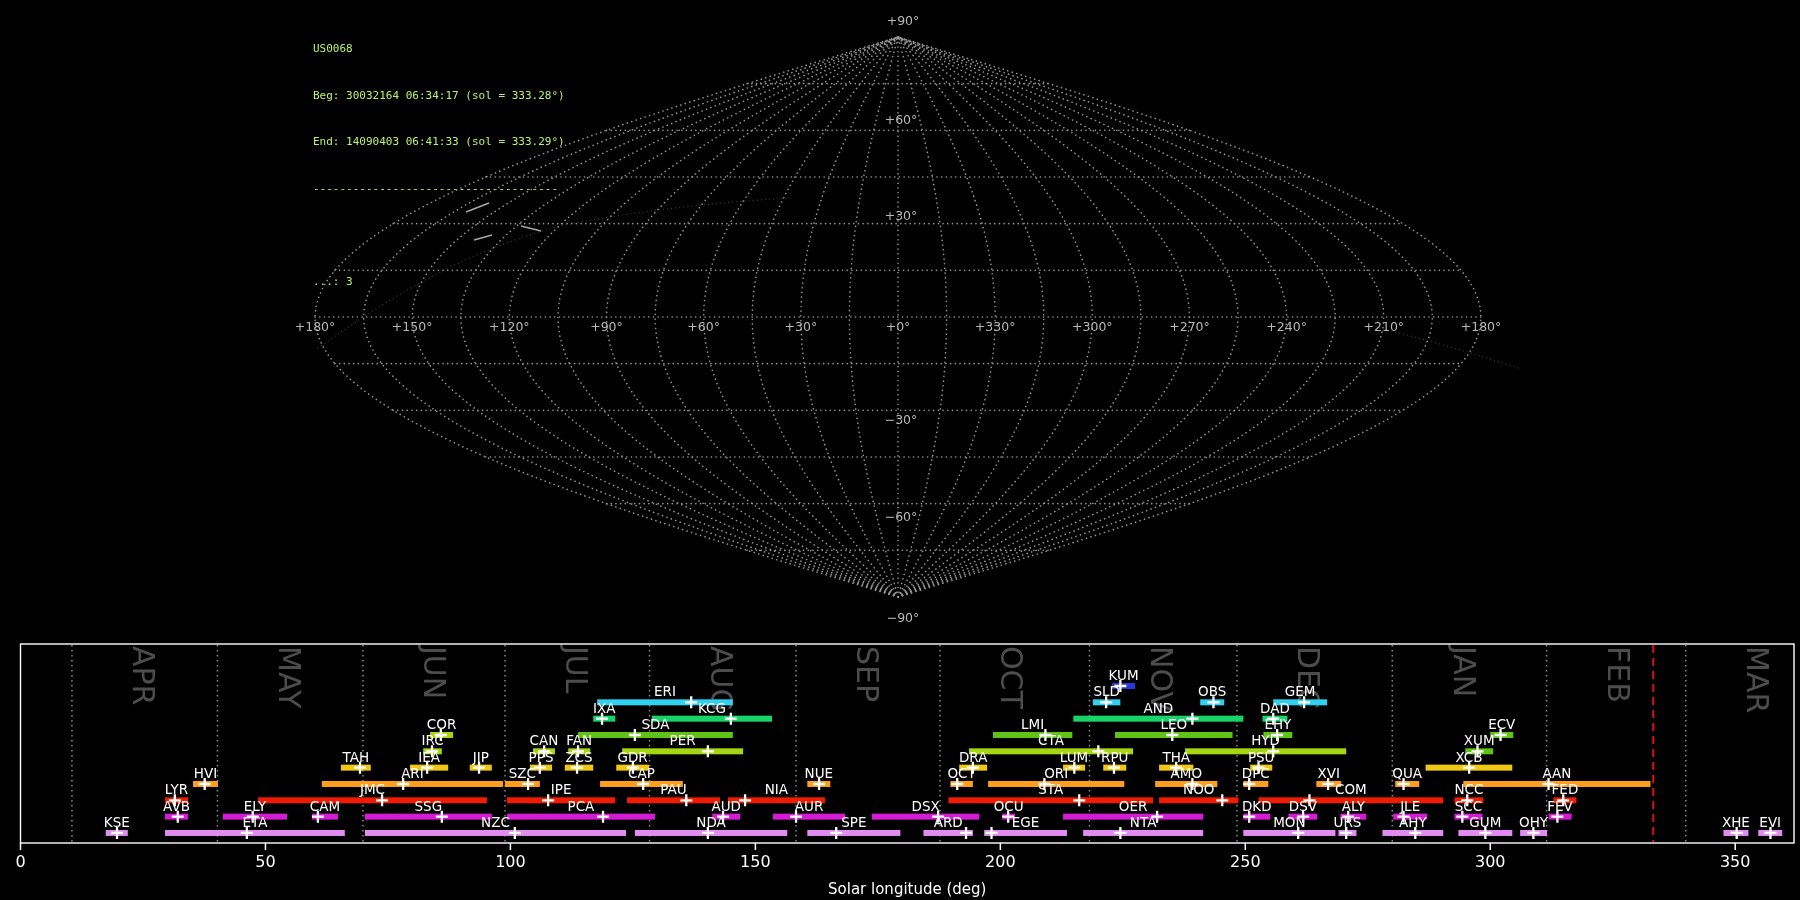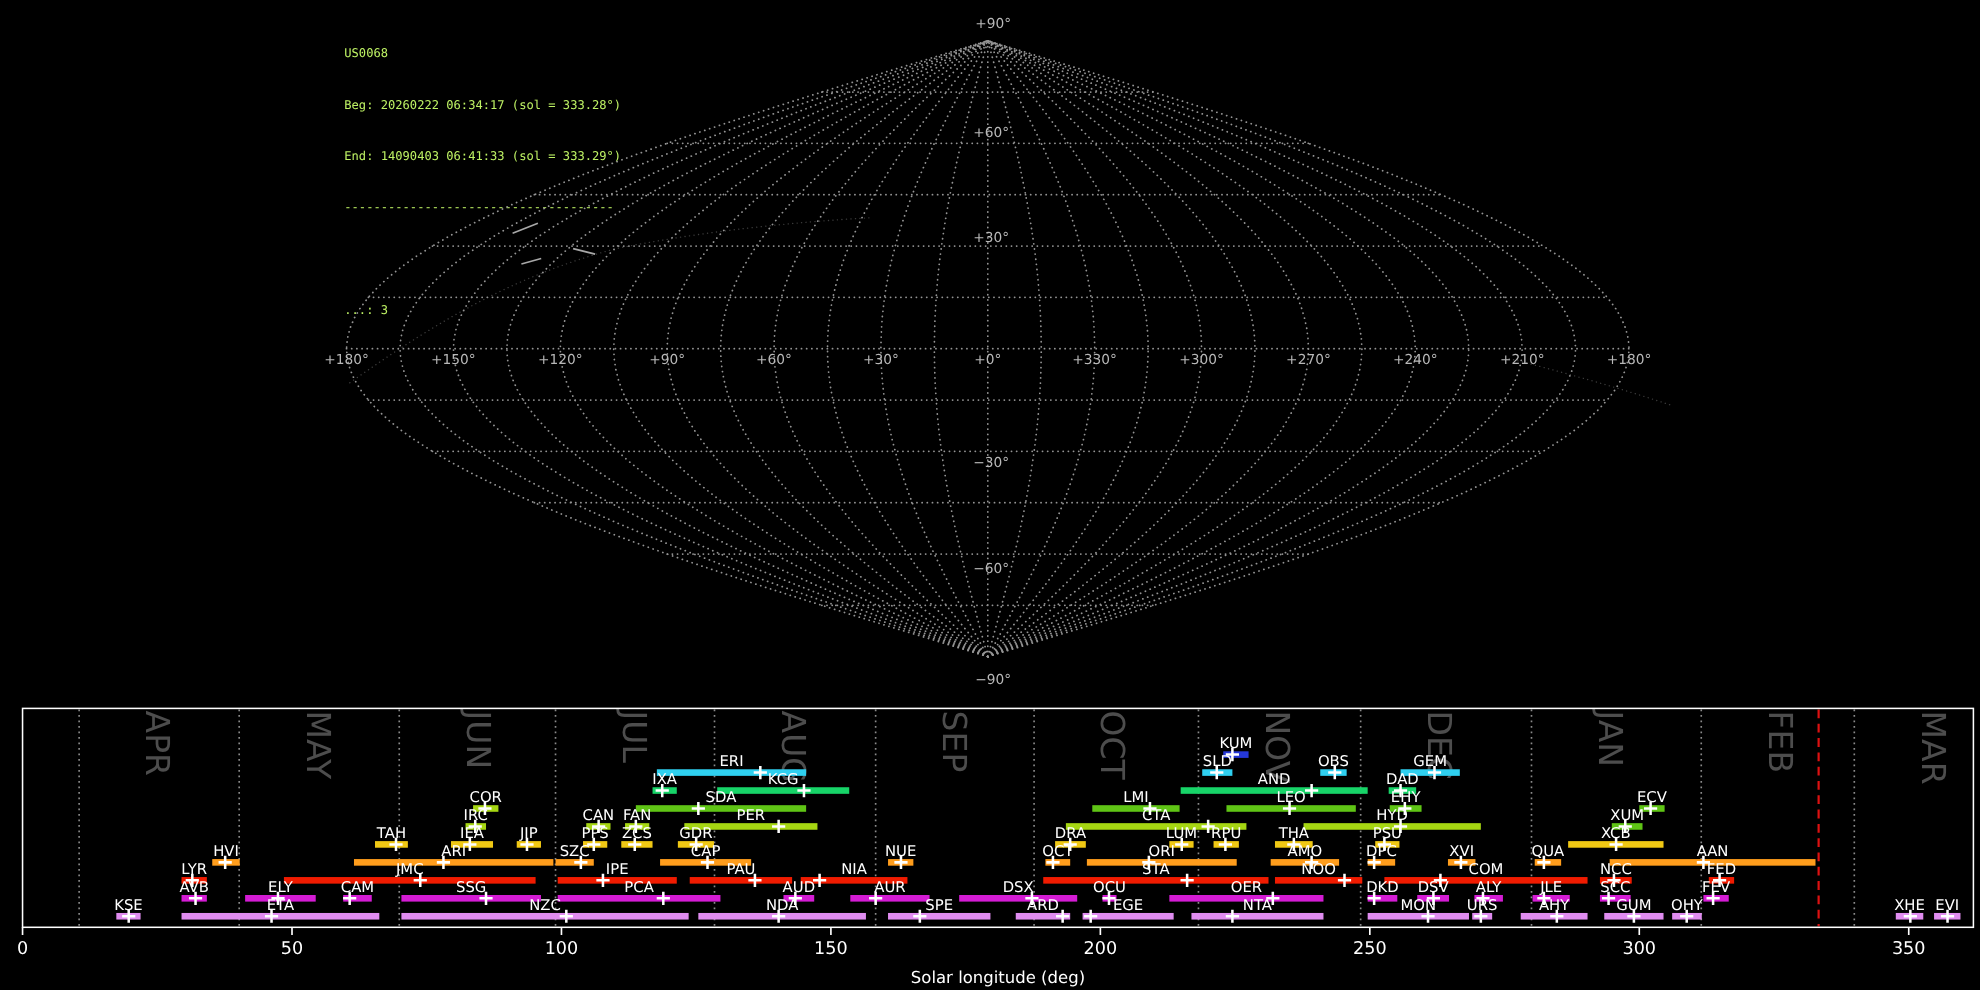--- a/index.html
+++ b/index.html
@@ -9,21 +9,21 @@
       font-family:"DejaVu Sans Mono","Liberation Mono",monospace;
       font-size:11px;line-height:15.5px;white-space:pre;}
   svg.plot{position:absolute;left:0;top:0;}
 </style>
 </head>
 <body>
 
 <div class="stage">
   <div class="obs-header">
     <div>US0068</div>
-    <div>Beg: 20260222 06:34:17 (sol = 333.28°)</div>
+    <div>Beg: 30032164 06:34:17 (sol = 333.28°)</div>
     <div>End: 14090403 06:41:33 (sol = 333.29°)</div>
     <div>-------------------------------------</div>
     <div>&nbsp;</div>
     <div>...: 3</div>
   </div>
   <svg id="plot" class="plot" width="1800" height="900" viewBox="0 0 1800 900">
       <g>
         <g>
           <line x1="747.1084967052304" y1="550.3333333333334" x2="1048.8915032947696" y2="550.3333333333334" stroke="#949494" stroke-width="1.6" stroke-dasharray="0.1 4.6" stroke-linecap="round" fill="none"></line>
           <line x1="606.5" y1="503.66666666666663" x2="1189.5" y2="503.66666666666663" stroke="#949494" stroke-width="1.6" stroke-dasharray="0.1 4.6" stroke-linecap="round" fill="none"></line>

